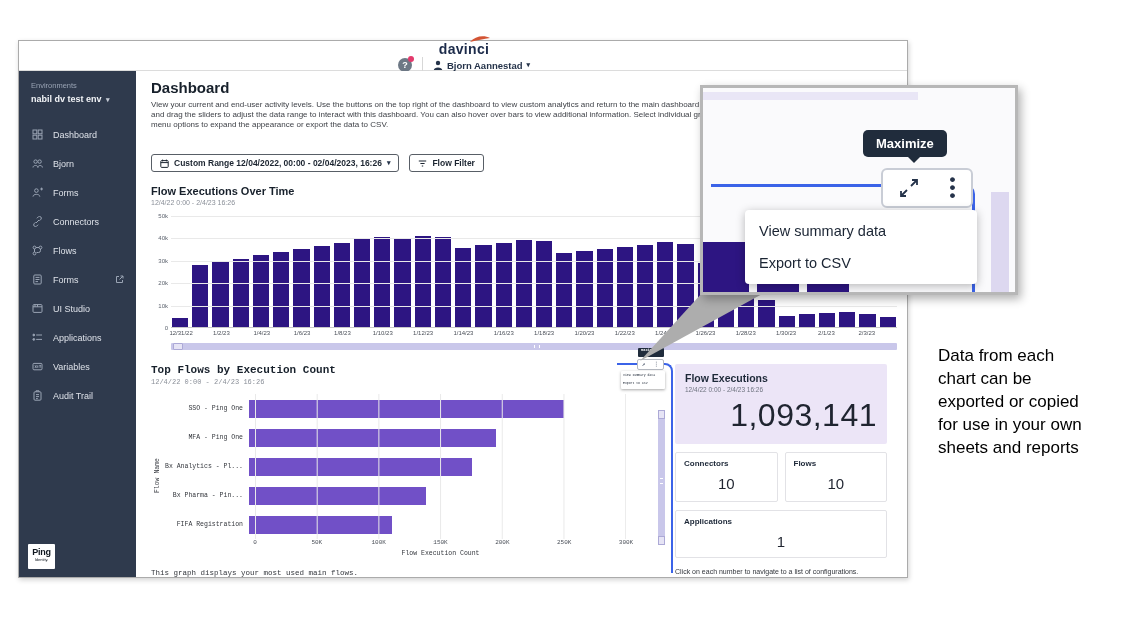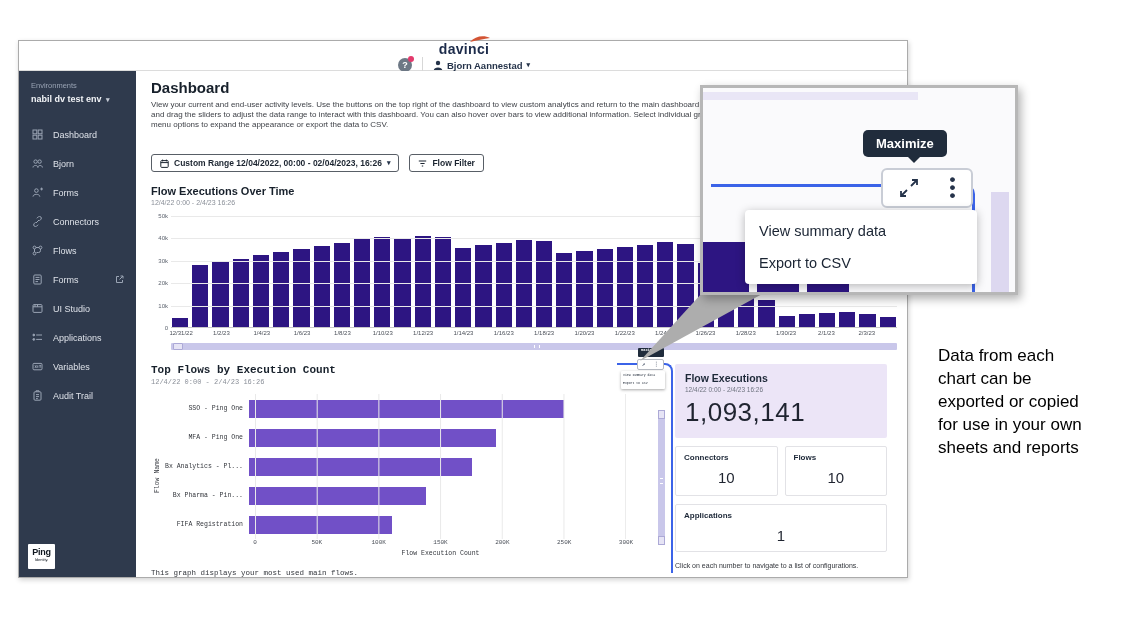--- a/index.html
+++ b/index.html
@@ -82,21 +82,21 @@
   .mini-icons .mi-expand { font-size:6px; line-height:6px; color:#25334a; }
   .mini-icons .mi-dots { font-size:6px; line-height:6px; color:#25334a; }
   .mini-menu { position:absolute; left:470px; top:7px; width:44px; height:18px; background:#fff; border-radius:1px; box-shadow:0 1px 3px rgba(0,0,0,.35); padding:2px 0 0 2px; overflow:hidden; }
   .mini-menu div { width:88px; font-size:7px; color:#1a2433; transform:scale(.45); transform-origin:top left; line-height:8px; white-space:nowrap; }
 
   
   .sum-col { width:212px; margin-left:8px; }
   .fe-card { background:#ece5f7; border-radius:2px; padding:8px 10px 10px 10px; }
   .fe-title { font-size:10.5px; font-weight:bold; color:#1d2838; }
   .fe-sub { margin-top:2px; font-size:6.5px; color:#6f7480; }
-  .fe-total { margin-top:4px; text-align:left; font-size:26px; color:#1f2430; letter-spacing:.5px; }
+  .fe-total { margin-top:4px; text-align:right; font-size:32px; color:#1f2430; letter-spacing:.5px; }
   .sum-cards { display:flex; gap:7px; margin-top:8px; }
   .sum-card { flex:1; border:1px solid #e2e2e6; border-radius:2px; background:#fff; padding:6px 8px; height:50px; }
   .sum-card.full { margin-top:8px; height:48px; }
   .sum-label { font-size:8px; font-weight:bold; color:#1d2838; }
   .sum-value { margin-top:7px; text-align:center; font-size:15px; color:#1f2430; }
   .sum-footnote { margin-top:10px; font-size:7px; color:#33363c; }
 
   
   .annotation { position:absolute; left:938px; top:344px; width:156px; font-size:17px; line-height:23px; color:#000; }
 

